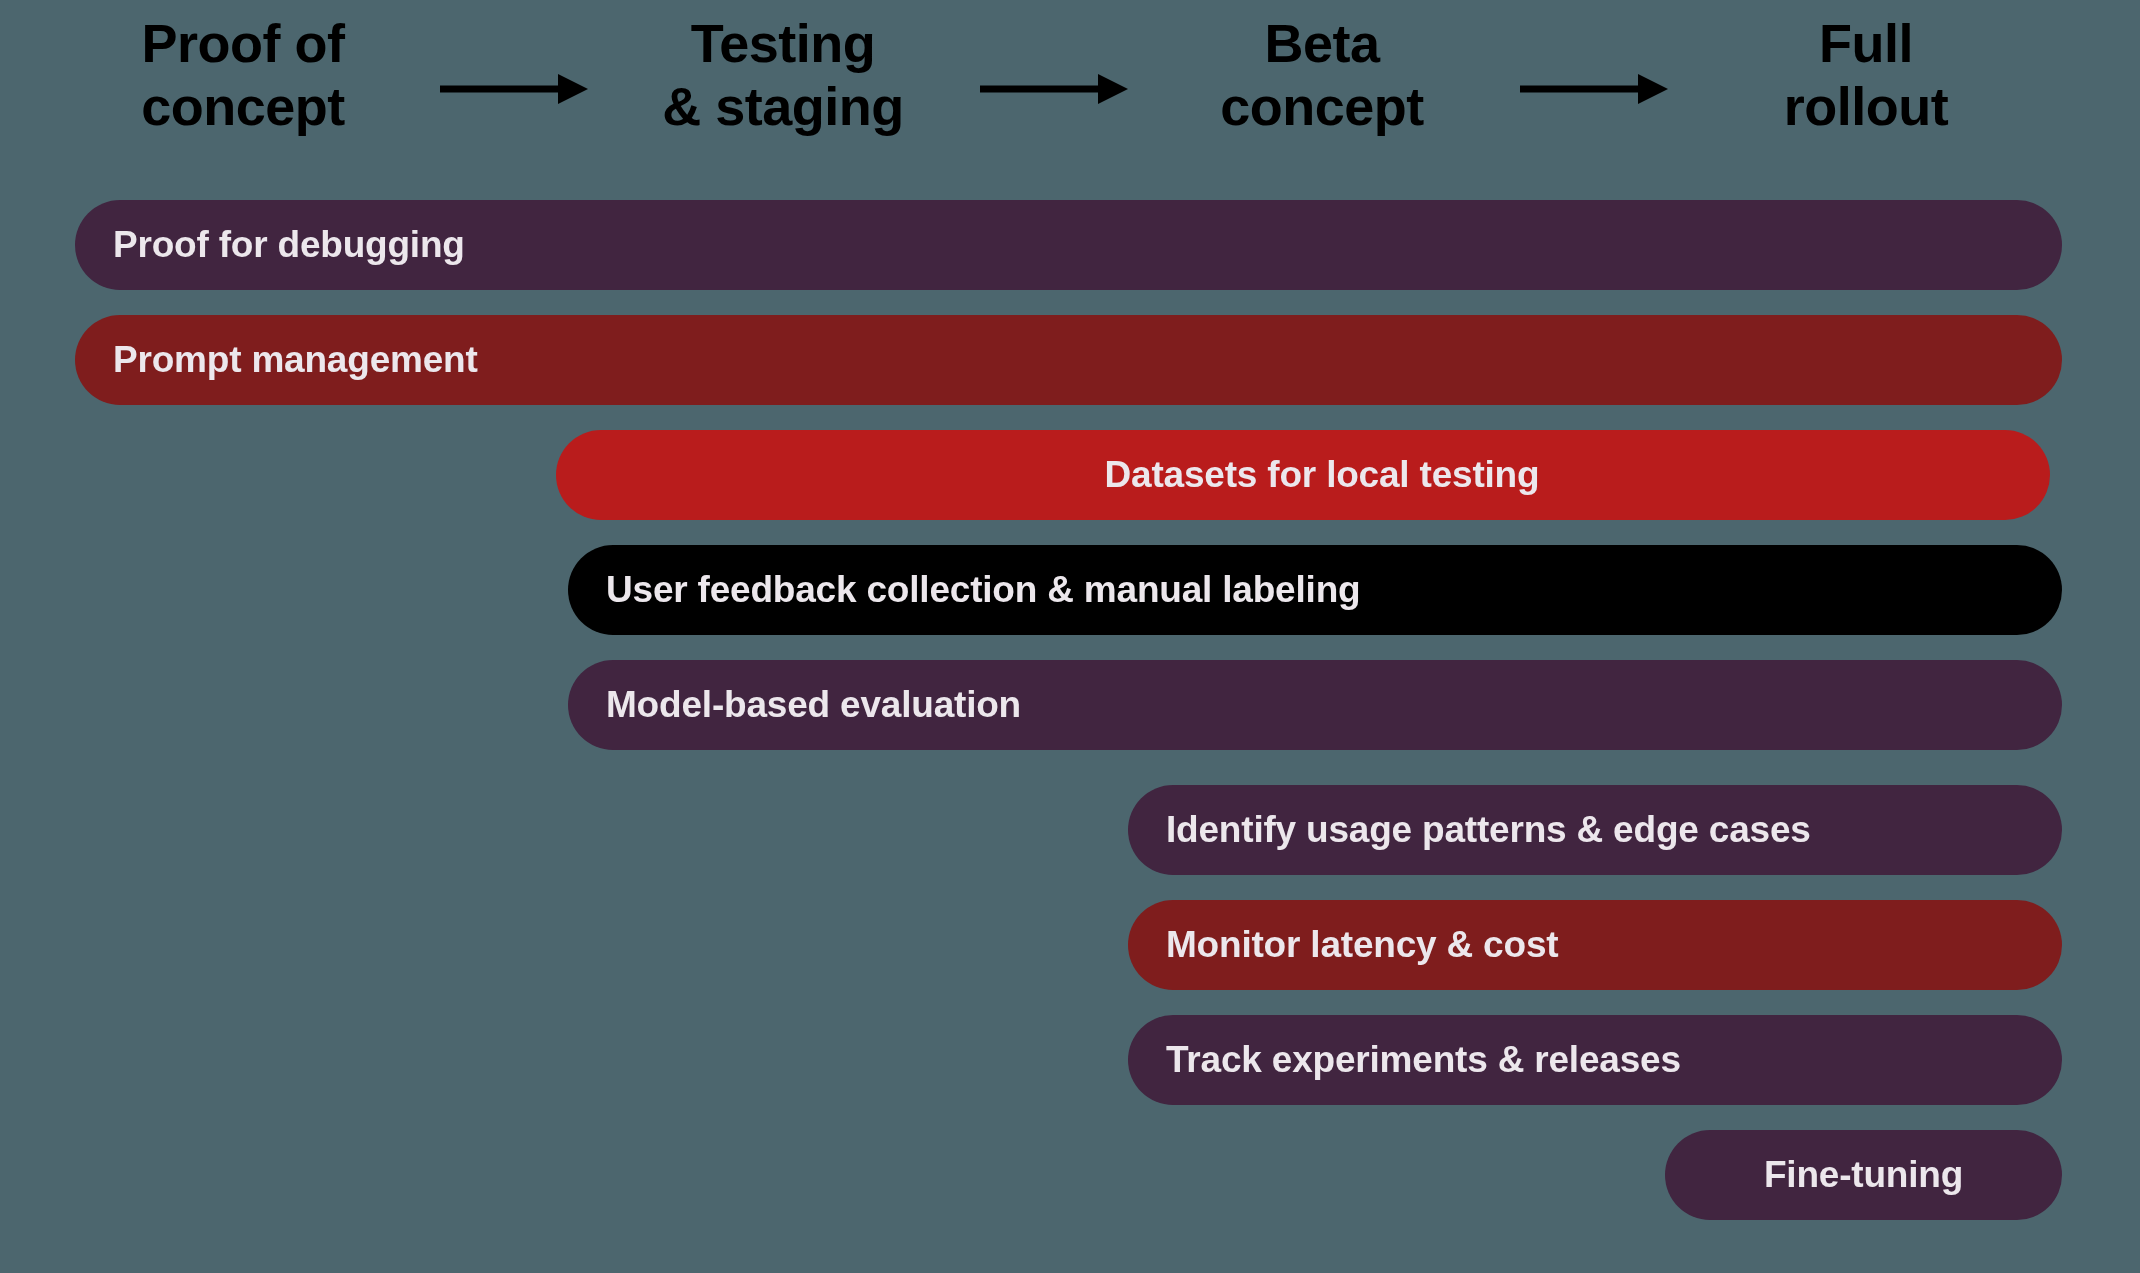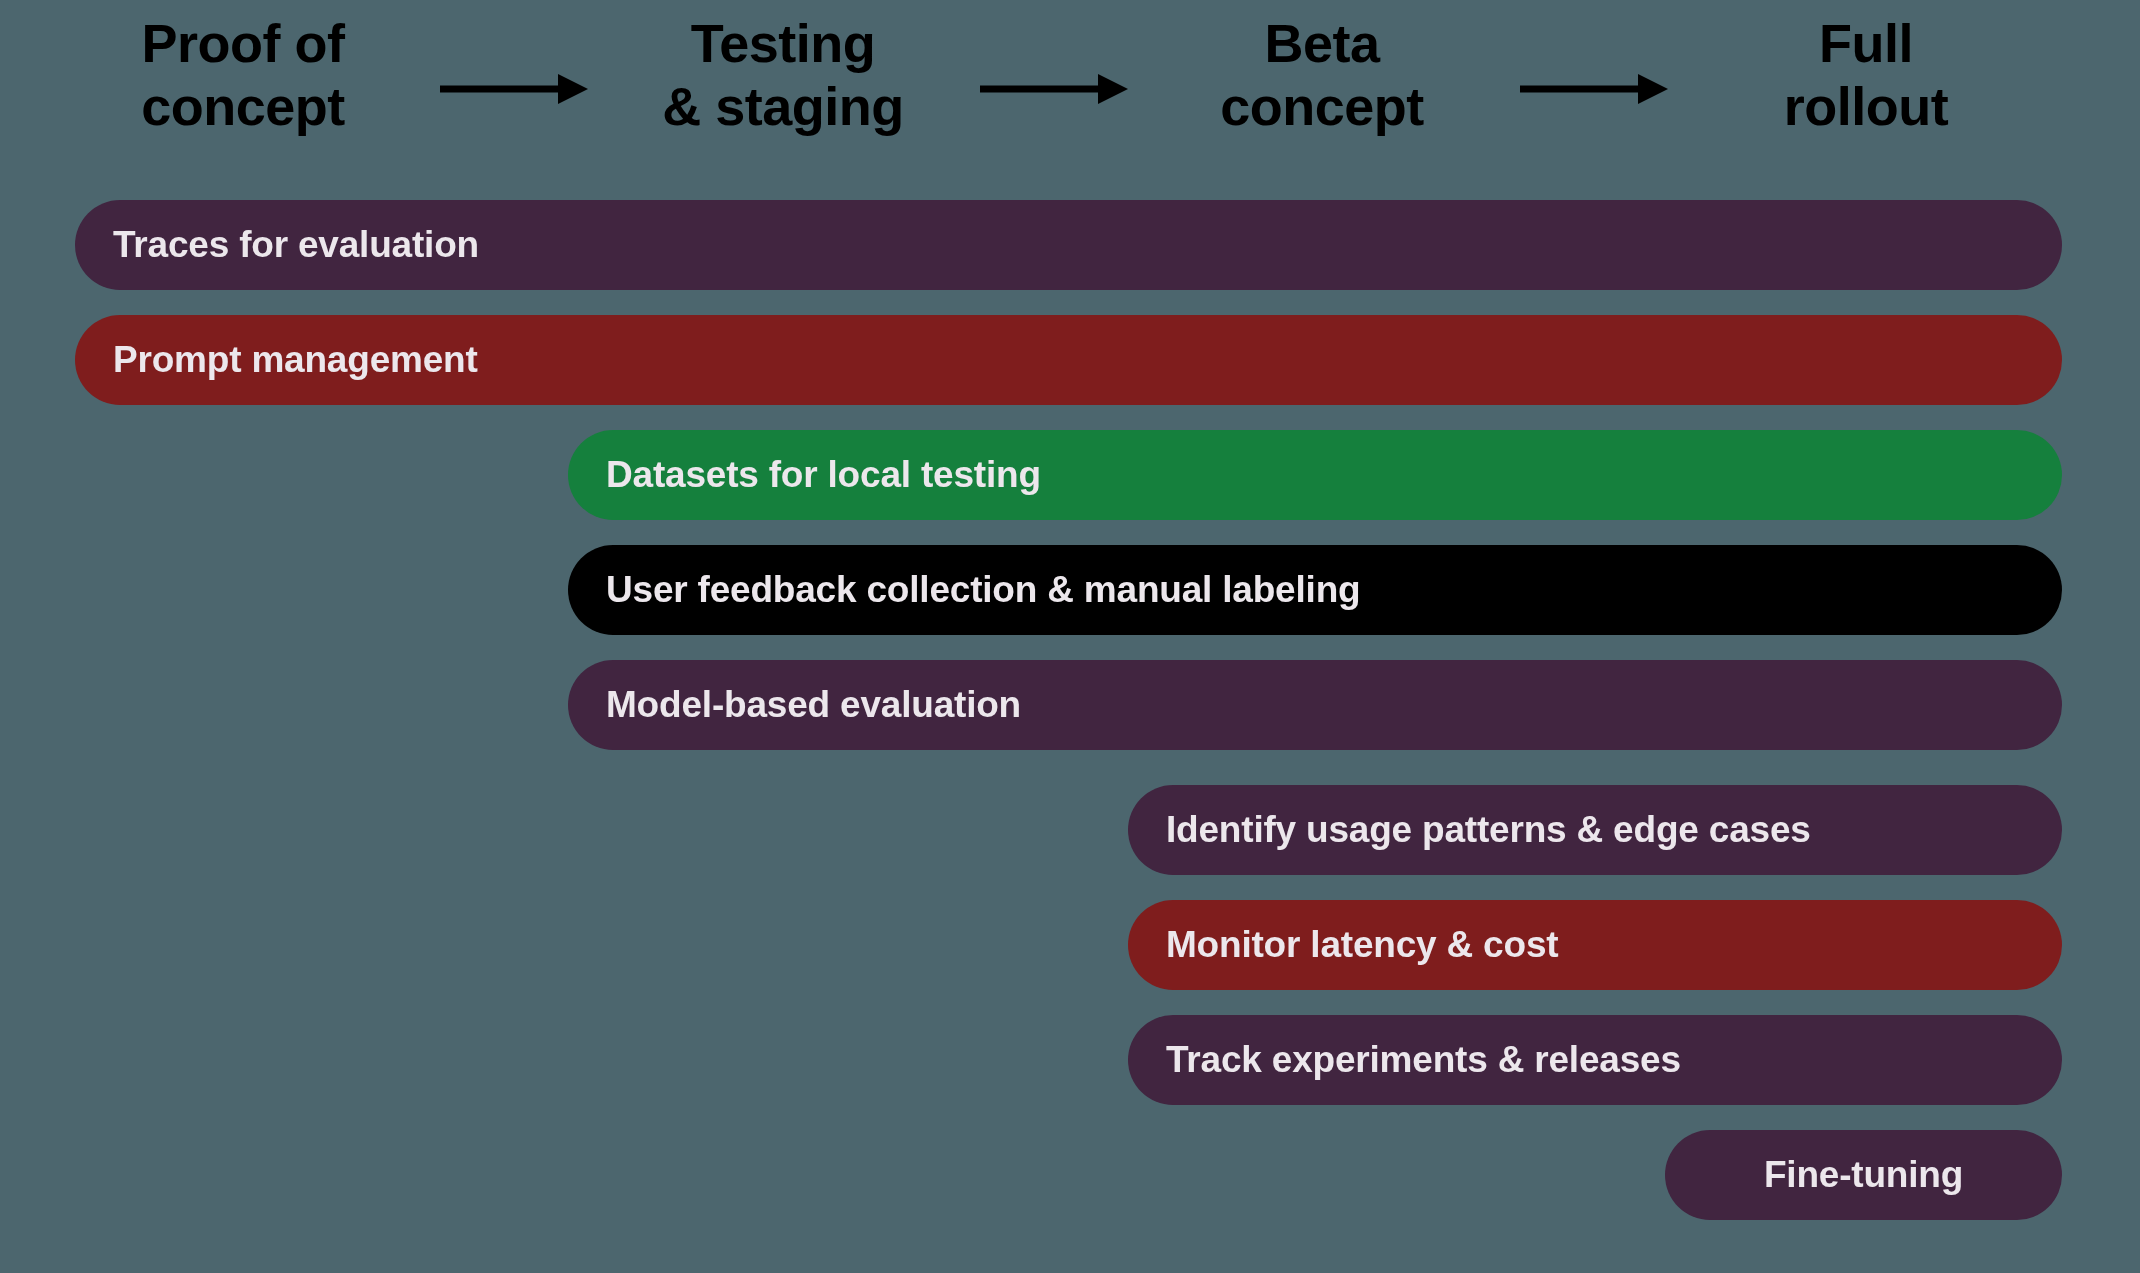--- a/index.html
+++ b/index.html
@@ -93,26 +93,26 @@
       </div>
       <div class="stage-arrow" style="left: 1520px; width: 148px;">
         <svg width="148" height="34" viewBox="0 0 148 34">
           <line x1="0" y1="17" x2="122" y2="17" stroke="#000" stroke-width="7"></line>
           <polygon points="118,2 148,17 118,32" fill="#000"></polygon>
         </svg>
       </div>
     </div>
   <div id="bars-layer">
       <div class="bar align-left" style="left: 75px; top: 200px; width: 1987px; background: rgb(65, 37, 64);">
-        <span class="bar-label" style="color: rgb(236, 231, 236);">Traces for evaluation</span>
+        <span class="bar-label" style="color: rgb(236, 231, 236);">Proof for debugging</span>
       </div>
       <div class="bar align-left" style="left: 75px; top: 315px; width: 1987px; background: #7f1d1d;">
         <span class="bar-label" style="color: rgb(236, 231, 236);">Prompt management</span>
       </div>
-      <div class="bar align-left" style="left: 568px; top: 430px; width: 1494px; background: #15803d;">
+      <div class="bar align-left" style="left: 556px; top: 430px; width: 1494px; background: #b91c1c; justify-content: center;">
         <span class="bar-label" style="color: rgb(236, 231, 236);">Datasets for local testing</span>
       </div>
       <div class="bar align-left" style="left: 568px; top: 545px; width: 1494px; background: #000000;">
         <span class="bar-label" style="color: rgb(236, 231, 236);">User feedback collection &amp; manual labeling</span>
       </div>
       <div class="bar align-left" style="left: 568px; top: 660px; width: 1494px; background: rgb(65, 37, 64);">
         <span class="bar-label" style="color: rgb(236, 231, 236);">Model-based evaluation</span>
       </div>
       <div class="bar align-left" style="left: 1128px; top: 785px; width: 934px; background: rgb(65, 37, 64);">
         <span class="bar-label" style="color: rgb(236, 231, 236);">Identify usage patterns &amp; edge cases</span>

